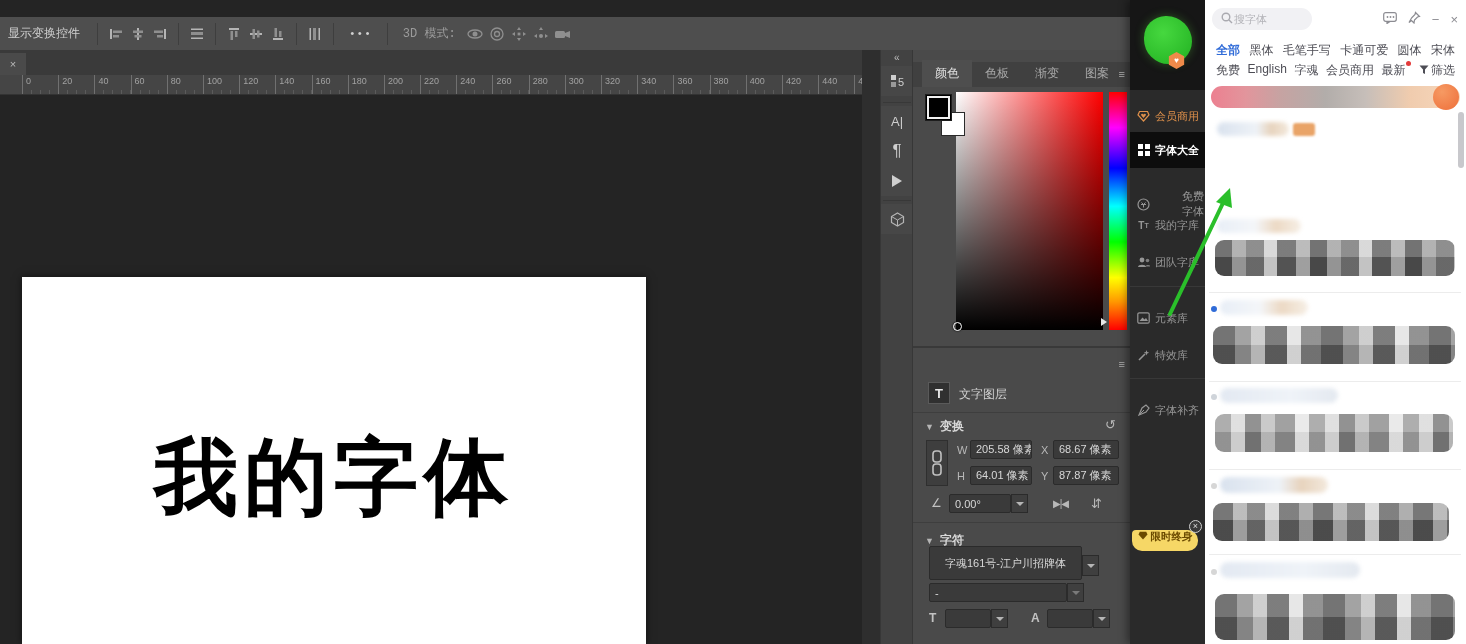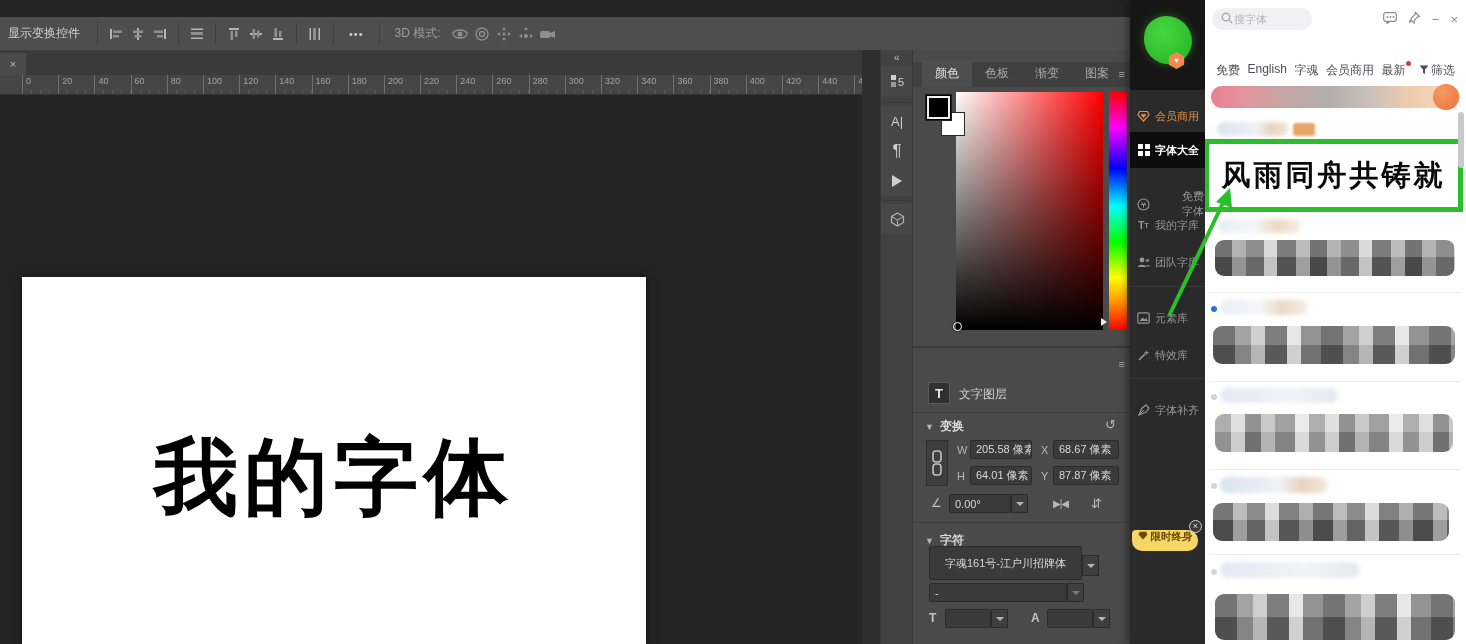--- a/index.html
+++ b/index.html
@@ -8,21 +8,21 @@
   .stage { position:relative; width:1466px; height:644px; }
   .abs { position:absolute; }
 
   
   .menubar { left:0; top:0; width:1130px; height:17px; background:#4e4e4e;
     display:flex; align-items:center; gap:20px; padding-left:3px;
     font-size:11.5px; color:#dcdcdc; border-bottom:1px solid #3c3c3c; }
   .menu-item { cursor:default; white-space:nowrap; }
 
   .optionsbar { left:0; top:17px; width:1130px; height:33px; background:#4e4e4e;
-    display:flex; align-items:center; color:#cfcfcf; font-size:12px; }
+    display:flex; align-items:center; color:#cfcfcf; font-size:12px;font-family:Liberation Mono, monospace; }
   .opt-label { padding:0 10px 0 8px; white-space:nowrap; }
   .vsep { width:1px; height:22px; background:#3e3e3e; margin:0 7px; }
   .tool-ico { width:22px; height:20px; display:flex; align-items:center; justify-content:center; }
   .tool-ico svg { display:block; }
   .more-btn { color:#d0d0d0; font-size:11px; letter-spacing:1px; padding:0 8px; }
   .mode-label { color:#9b9b9b; padding:0 8px; white-space:nowrap; }
 
   .doctab-strip { left:0; top:50px; width:862px; height:25px; background:#3a3a3a; }
   .doctab { left:0; top:53px; width:26px; height:22px; background:#4a4a4a;
     color:#b9b9b9; font-size:11px; display:flex; align-items:center; justify-content:center; }
@@ -511,39 +511,45 @@
               <circle cx="7.5" cy="5" r="0.9" fill="#8c8c92"></circle>
               <circle cx="10.5" cy="5" r="0.9" fill="#8c8c92"></circle>
             </svg></span>
         <span><svg width="13" height="13">
               <path d="M7.5 1.5 L11.5 5.5 L9.5 6 L6.5 9 L6 12 L3.5 9.5 L1 11.5 L3.5 7 L4 6.5 L7 3.5 Z" fill="none" stroke="#8c8c92" stroke-width="1.2"></path>
             </svg></span>
         <span>−</span>
         <span>×</span>
       </div>
 
+      <div class="cat-row" style="top:42px;">
+
+      <span class="cat active">全部</span>
+          <span class="cat">黑体</span>
+          <span class="cat">毛笔手写</span>
+          <span class="cat">卡通可爱</span>
+          <span class="cat">圆体</span>
+          <span class="cat">宋体</span>
+        </div>
       <div class="cat-row" style="top:62px;">
         <span class="cat">免费</span>
         <span class="cat">English</span>
         <span class="cat">字魂</span>
         <span class="cat">会员商用</span>
         <span class="cat"><span>最新</span><span class="dot-red"></span></span>
         <span class="cat"><span class="funnel"><svg width="10" height="10">
                 <path d="M0.5 0.5 H9.5 L6 4.5 V9 L4 8 V4.5 Z" fill="#4d4d55"></path>
               </svg></span><span>筛选</span></span>
       </div>
 
       <div class="banner"></div>
       <div class="banner-circle"></div>
 
       <div class="blur-pill pill-a" style="left:12px; top:122px; width:72px; height:14px;"></div>
       <div class="badge-orange" style="left:88px; top:123px;"></div>
-      <div class="green-box">
-        <span class="green-box-text">风雨同舟共铸就</span>
-      </div>
 
       <div class="blur-pill pill-b" style="left:12px; top:219px; width:84px; height:14px;"></div>
       <div class="mosaic mz-a" style="left:10px; top:240px; width:240px; height:36px;"></div>
       <div class="list-sep" style="top:292px;"></div>
 
       <span class="name-dot" style="left:6px; top:306px; background:#2f6bd8;"></span>
       <div class="blur-pill pill-b" style="left:15px; top:300px; width:88px; height:15px;"></div>
       <div class="mosaic mz-b" style="left:8px; top:326px; width:242px; height:38px;"></div>
       <div class="list-sep" style="top:381px;"></div>
 

